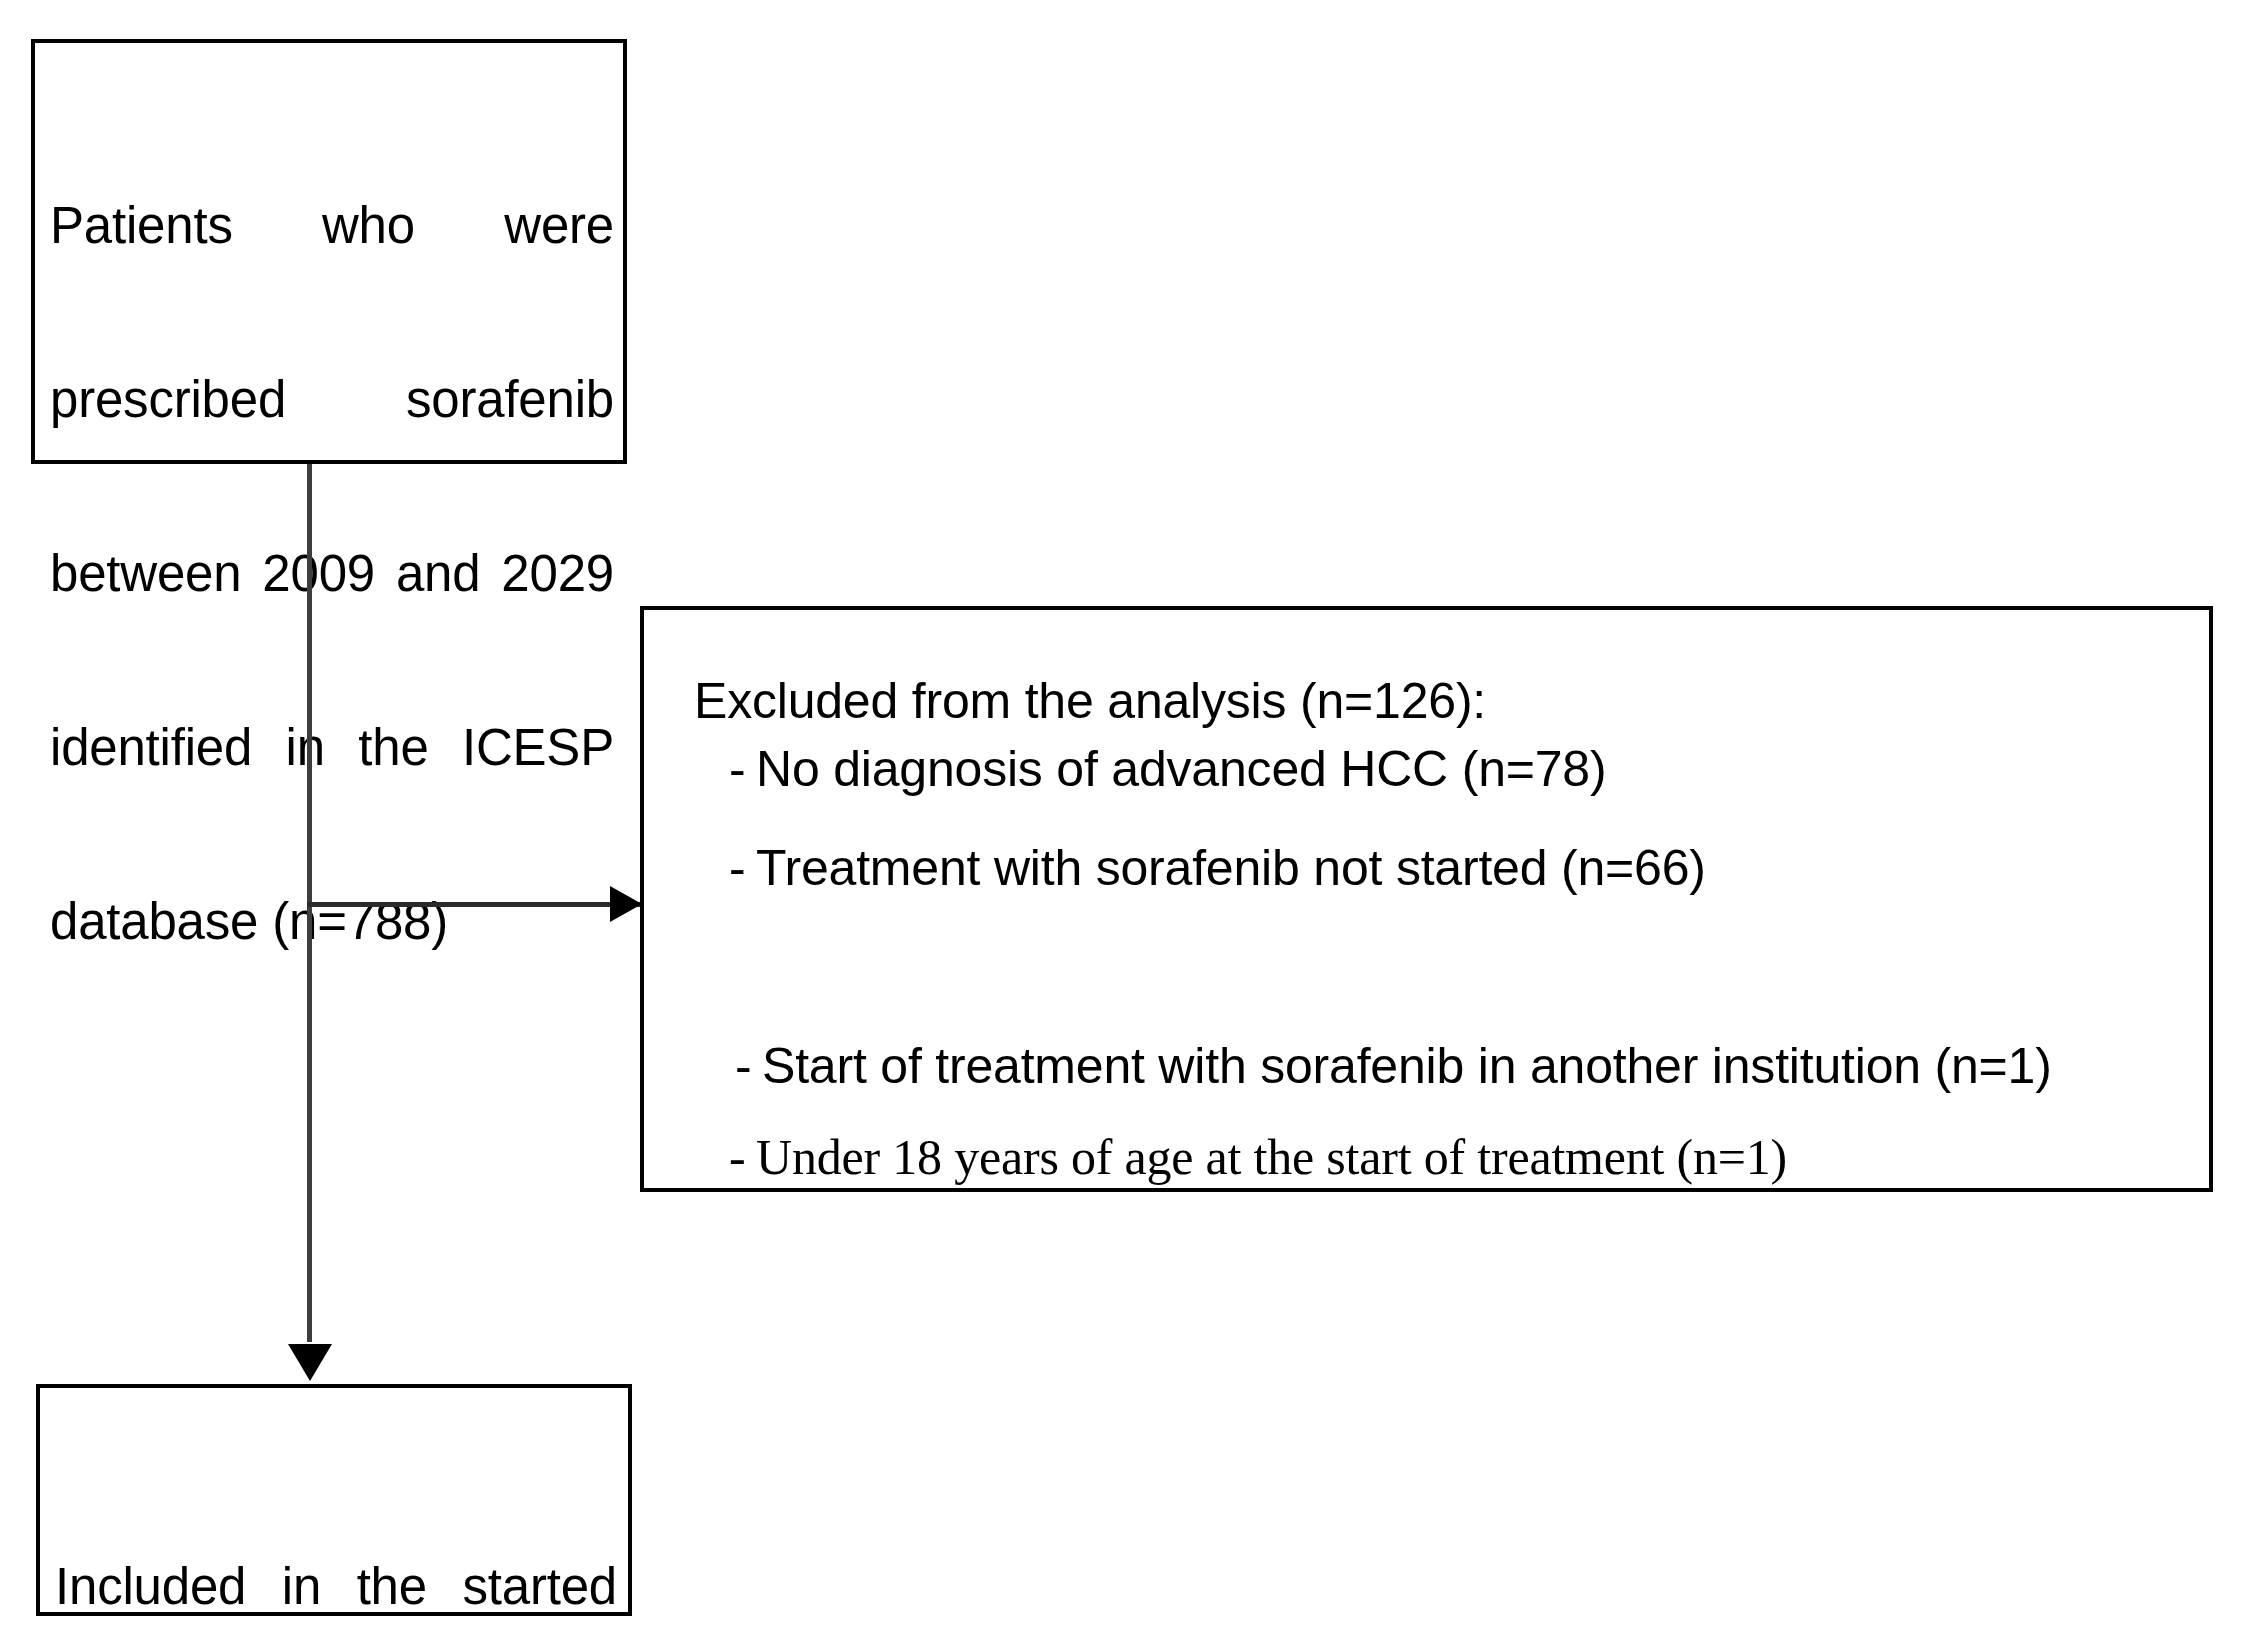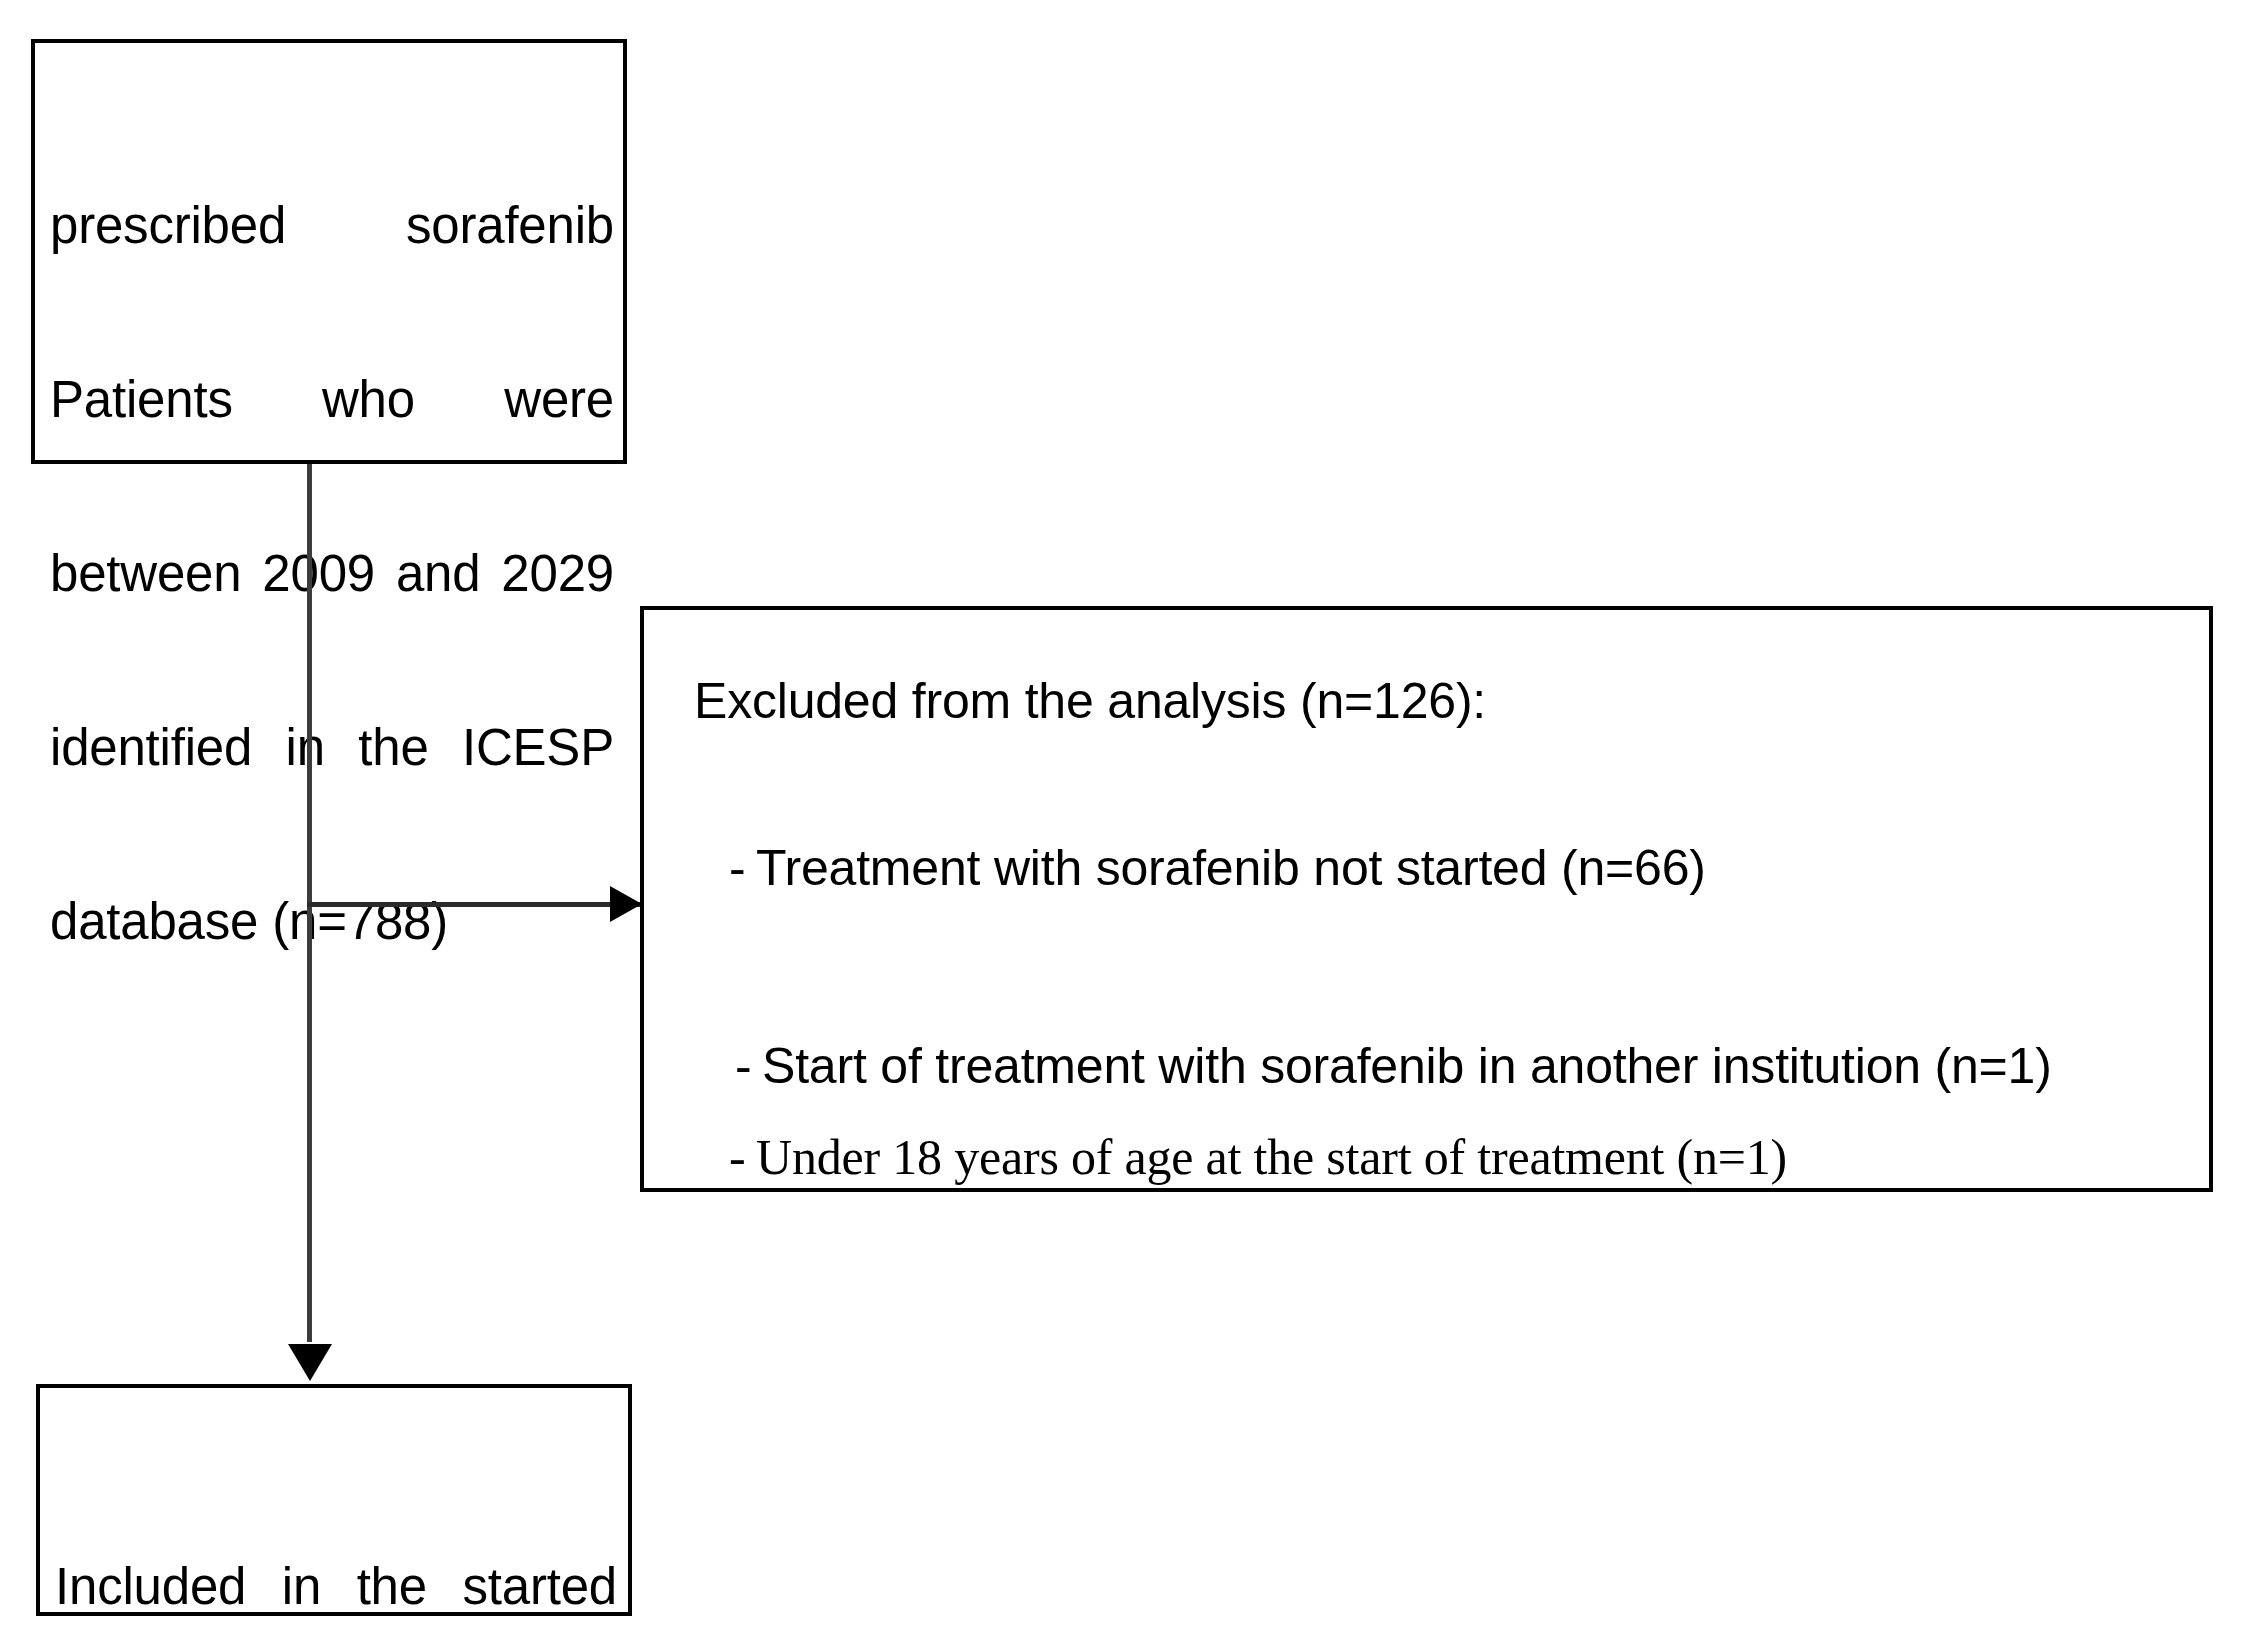--- a/index.html
+++ b/index.html
@@ -169,35 +169,38 @@
     top: 1344px;
   }
 </style>
 </head>
 <body>
 
 <div class="canvas">
 
   <div class="box" id="box-enrolled"></div>
   <div class="box-text" id="enrolled-text">
+    <span class="jline">Patients who were</span>
     <span class="jline">prescribed sorafenib</span>
-    <span class="jline">Patients who were</span>
     <span class="jline">between 2009 and 2029</span>
     <span class="jline">identified in the ICESP</span>
     <span class="jline last">database (n=788)</span>
   </div>
 
   <div class="vline" id="spine"></div>
   <div class="hline" id="branch"></div>
   <div class="arrow-right" id="arrow-excluded"></div>
   <div class="arrow-down" id="arrow-included"></div>
 
   <div class="box" id="box-excluded"></div>
   <div id="excluded-heading">Excluded from the analysis (n=126):</div>
 
+  <div class="excl-item i0">
+    <span class="dash">-</span><span>No diagnosis of advanced HCC (n=78)</span>
+  </div>
   <div class="excl-item i1">
     <span class="dash">-</span><span>Treatment with sorafenib not started (n=66)</span>
   </div>
   <div class="excl-item i3">
     <span class="dash">-</span><span>Start of treatment with sorafenib in another institution (n=1)</span>
   </div>
   <div class="excl-item i4">
     <span class="dash">-</span><span>Under 18 years of age at the start of treatment (n=1)</span>
   </div>
 

